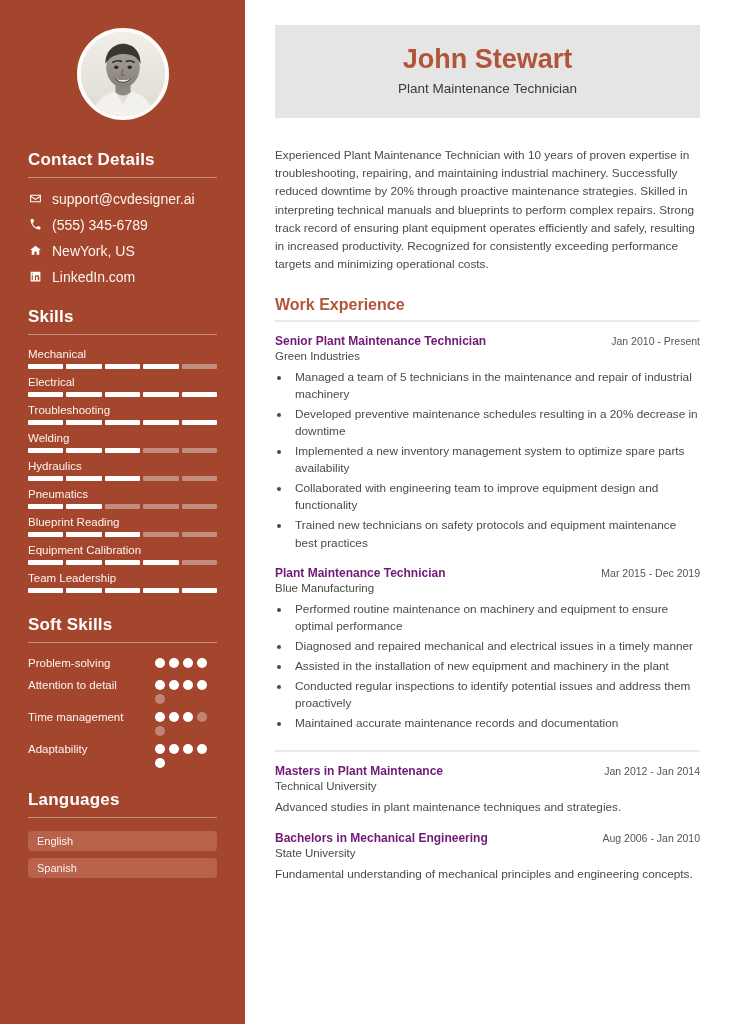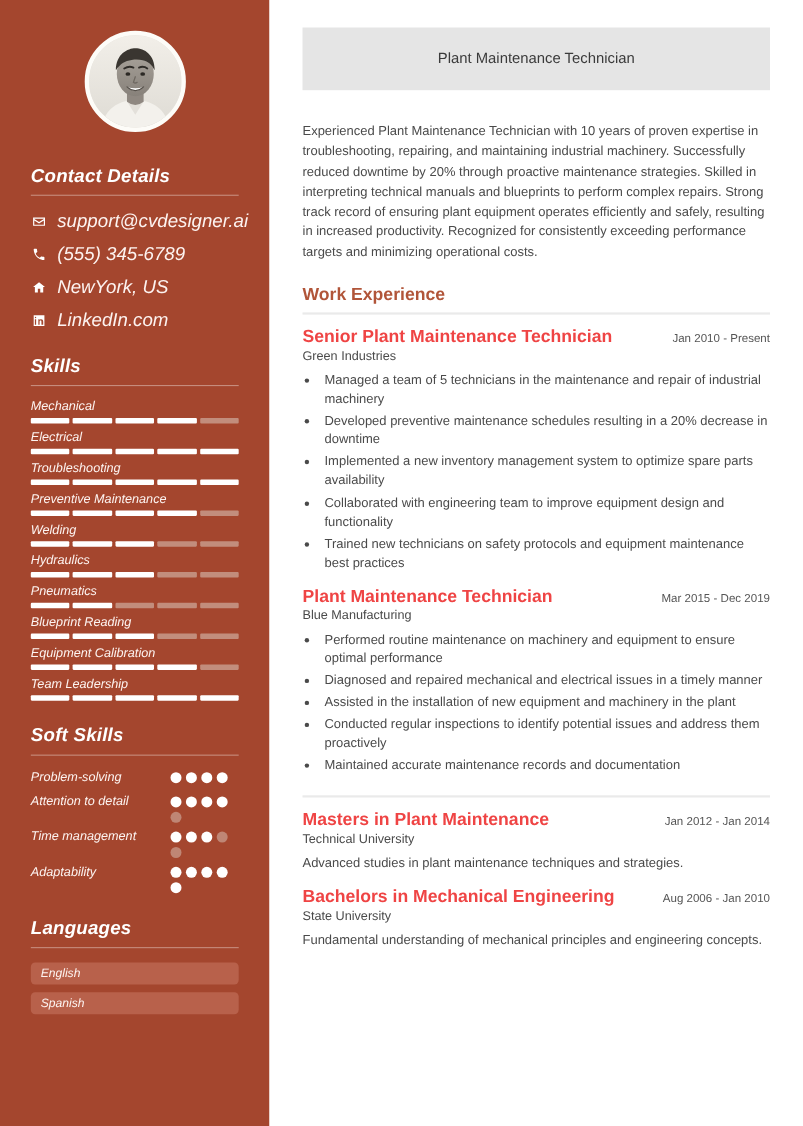--- a/index.html
+++ b/index.html
@@ -51,28 +51,28 @@
     letter-spacing: 0.2px;
     color: #ffffff;
     margin-bottom: 7px;
   }
   .side-rule {
     height: 1px;
     background: rgba(255,255,255,0.38);
     margin-bottom: 13px;
   }
 
-  .side-block { margin-bottom: 22px; font-style: italic; }
+  .side-block { margin-bottom: 22px; }
 
   .contact-list { list-style: none; }
   .contact-item {
     display: flex;
-    align-items: center;
+    align-items: flex-start;
     gap: 10px;
-    font-size: 17px;
+    font-size: 14px;
     margin-bottom: 10px;
     color: #fdf3f0;
   }
   .contact-icon {
     width: 14px;
     height: 14px;
     flex: 0 0 14px;
     display: flex;
     align-items: center;
     justify-content: center;
@@ -187,23 +187,23 @@
   .section { margin-bottom: 18px; }
 
   .entry { margin-bottom: 14px; }
   .entry-head {
     display: flex;
     align-items: baseline;
     justify-content: space-between;
     gap: 12px;
   }
   .entry-title {
-    font-size: 16px;
+    font-size: 12px;
     font-weight: bold;
-    color: #ef4444;
+    color: #701a75;
   }
   .entry-date {
     font-size: 10.5px;
     color: #555555;
     white-space: nowrap;
   }
   .entry-org {
     font-size: 11.5px;
     color: #4a4a4a;
     margin-top: 2px;
@@ -343,30 +343,20 @@
             <div class="skill-name">Troubleshooting</div>
             <div class="skill-bar">
               <span class="seg on"></span>
               <span class="seg on"></span>
               <span class="seg on"></span>
               <span class="seg on"></span>
               <span class="seg on"></span>
             </div>
           </div>
           <div class="skill-row">
-            <div class="skill-name">Preventive Maintenance</div>
-            <div class="skill-bar">
-              <span class="seg on"></span>
-              <span class="seg on"></span>
-              <span class="seg on"></span>
-              <span class="seg on"></span>
-              <span class="seg"></span>
-            </div>
-          </div>
-          <div class="skill-row">
             <div class="skill-name">Welding</div>
             <div class="skill-bar">
               <span class="seg on"></span>
               <span class="seg on"></span>
               <span class="seg on"></span>
               <span class="seg"></span>
               <span class="seg"></span>
             </div>
           </div>
           <div class="skill-row">
@@ -475,20 +465,21 @@
           <span class="lang-tag">English</span>
           <span class="lang-tag">Spanish</span>
         </div>
     </div>
 
   </aside>
 
   <main class="main">
 
     <div class="name-card">
+      <div class="full-name">John Stewart</div>
       <div class="job-title">Plant Maintenance Technician</div>
     </div>
 
     <p class="summary">Experienced Plant Maintenance Technician with 10 years of proven expertise in troubleshooting, repairing, and maintaining industrial machinery. Successfully reduced downtime by 20% through proactive maintenance strategies. Skilled in interpreting technical manuals and blueprints to perform complex repairs. Strong track record of ensuring plant equipment operates efficiently and safely, resulting in increased productivity. Recognized for consistently exceeding performance targets and minimizing operational costs.</p>
 
     <section class="section">
       <div class="sec-heading">Work Experience</div>
       <div class="sec-rule"></div>
       <div id="work-entries">
           <div class="entry">

